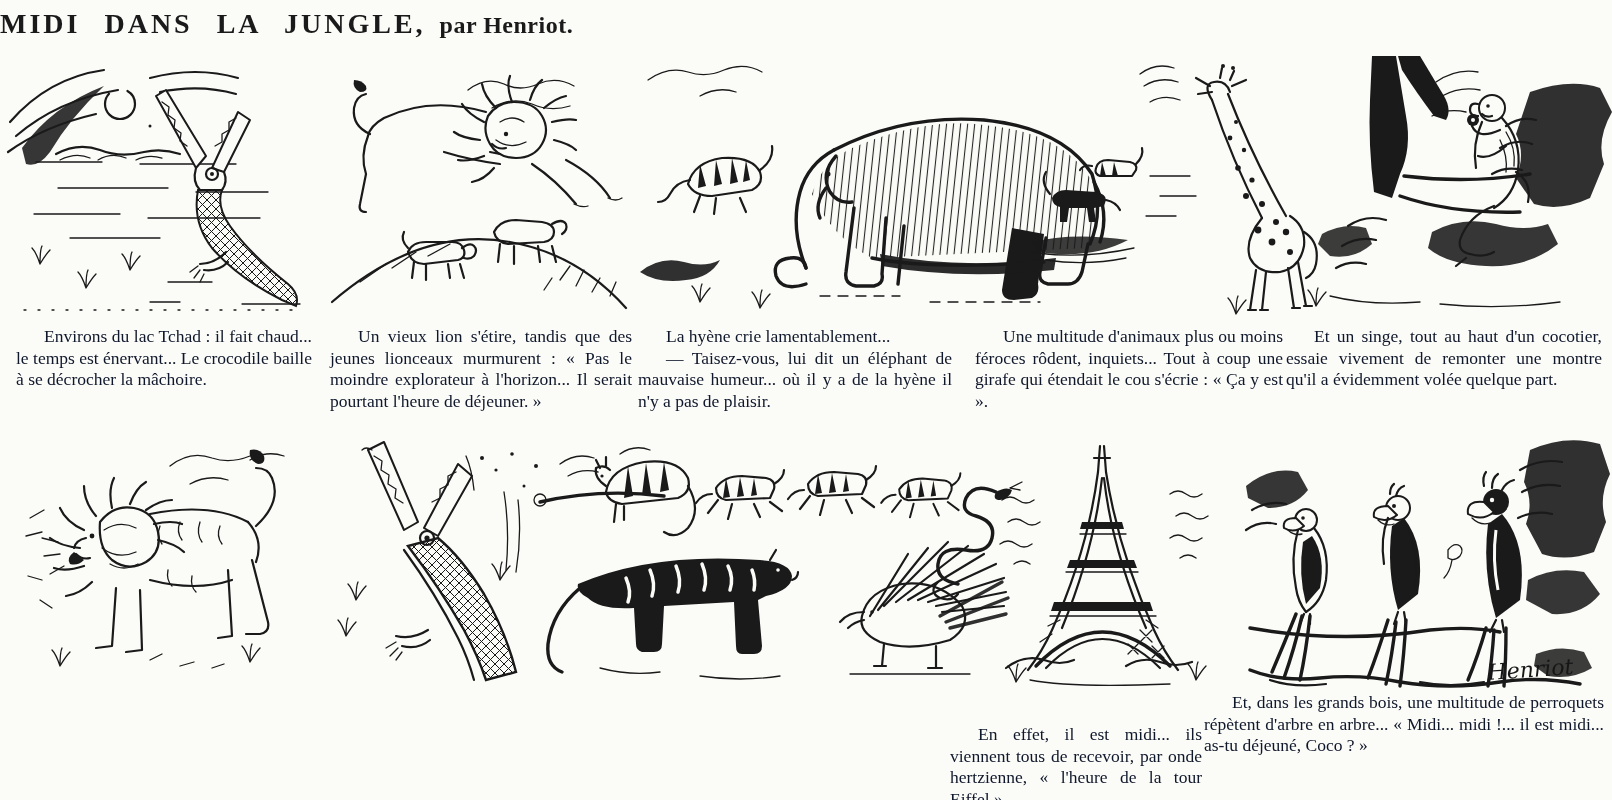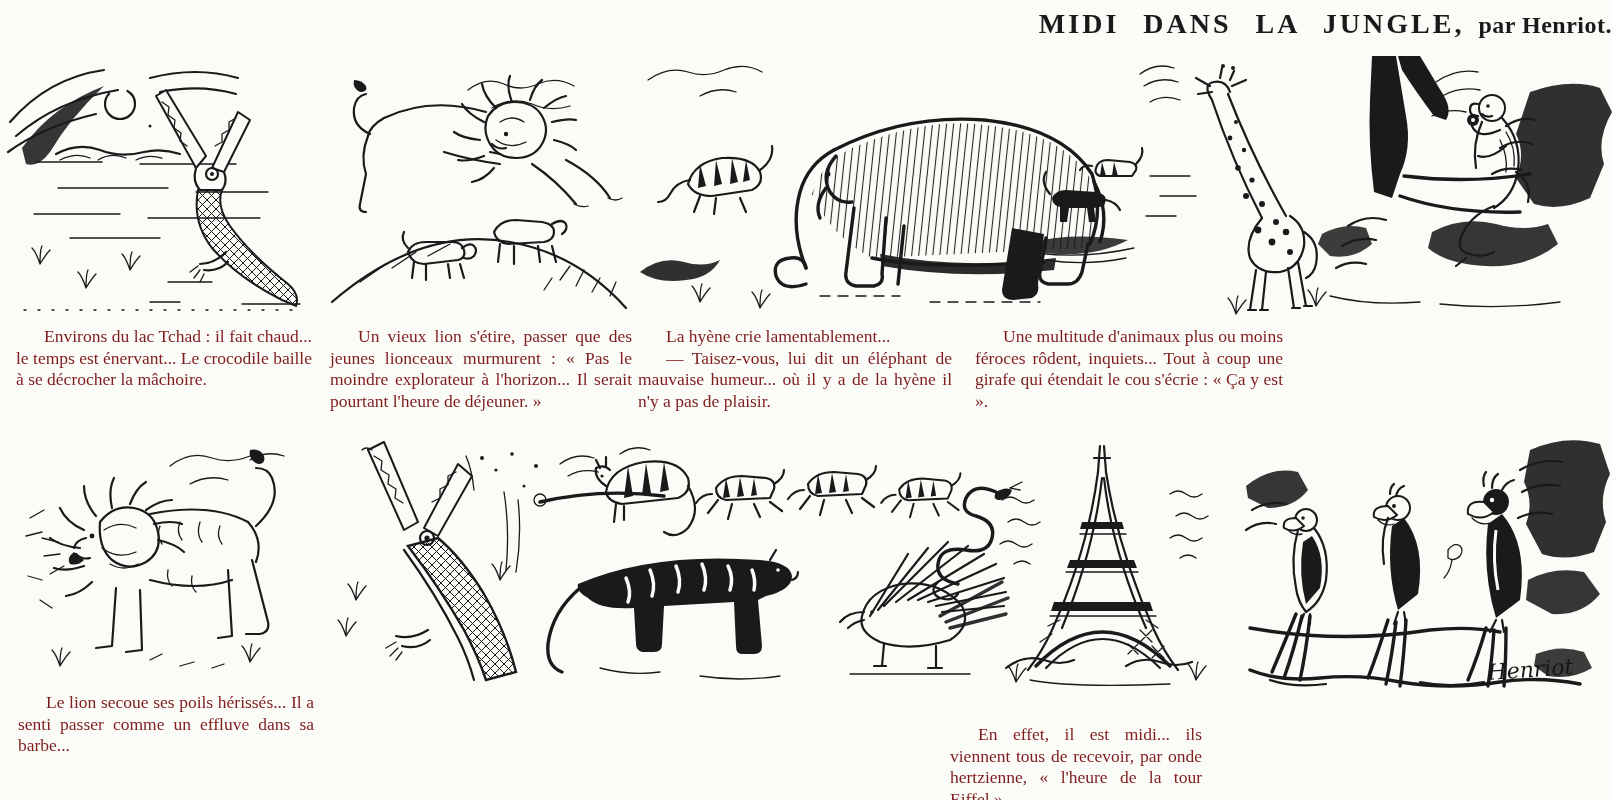--- a/index.html
+++ b/index.html
@@ -2,27 +2,27 @@
 <html><head>
 <meta charset="utf-8">
 <style>
   html,body{margin:0;padding:0}
   body{
     width:1612px;height:800px;position:relative;overflow:hidden;
     background:#fbfbf8;color:#1a1a1a;
     font-family:"Liberation Serif","DejaVu Serif",serif;
   }
   .page{position:absolute;inset:0}
-  .masthead{position:absolute;top:8px;left:0;width:100%;text-align:right;white-space:nowrap}
+  .masthead{position:absolute;top:8px;left:0;width:100%;text-align:left;white-space:nowrap}
   .masthead .main{font-size:28px;font-weight:bold;letter-spacing:3px;word-spacing:14px}
   .masthead .byline{font-size:24px;font-weight:bold;letter-spacing:.5px;margin-left:10px}
   .strip{position:absolute;left:0;width:1612px}
   #strip-top{top:56px;height:265px}
   #strip-bottom{top:430px;height:258px}
-  .cap{position:absolute;font-size:17.5px;line-height:1.24;text-align:justify;color:#7f1d1d}
+  .cap{position:absolute;font-size:17.5px;line-height:1.24;text-align:justify;color:#0f172a}
   .cap p{margin:0;text-indent:28px}
   
   .s1{stroke:#1a1a1a;stroke-width:1.3;fill:none;stroke-linecap:round;stroke-linejoin:round}
   .s2{stroke:#1a1a1a;stroke-width:2.2;fill:none;stroke-linecap:round;stroke-linejoin:round}
   .s3{stroke:#1a1a1a;stroke-width:3.4;fill:none;stroke-linecap:round;stroke-linejoin:round}
   .f{fill:#1a1a1a;stroke:none}
   .wf{fill:#fbfbf8;stroke:none}
   .fw{fill:#fbfbf8;stroke:#1a1a1a;stroke-width:2;stroke-linejoin:round}
   .sig{font-size:22px;font-style:italic;font-family:"DejaVu Serif",serif;fill:#161616}
 </style>
@@ -213,29 +213,32 @@
         <path class="s1" d="M1506,76 q10,16 8,34 M1500,84 q8,16 6,32"></path>
       </g>
       <path class="s1" d="M1330,240 q40,10 90,6 m20,2 q60,6 120,-2"></path>
     </g>
   </svg>
 
   <div class="cap" style="top:326px;left:16px;width:296px">
       <p>Environs du lac Tchad : il fait chaud... le temps est énervant... Le crocodile baille à se décrocher la mâchoire.</p>
     </div>
   <div class="cap" style="top:326px;left:330px;width:302px">
-      <p>Un vieux lion s'étire, passer que des jeunes lionceaux murmurent : « Pas le moindre explorateur à l'horizon... Il serait pourtant l'heure de déjeuner. »</p>
+      <p>Un vieux lion s'étire, tandis que des jeunes lionceaux murmurent : « Pas le moindre explorateur à l'horizon... Il serait pourtant l'heure de déjeuner. »</p>
     </div>
   <div class="cap" style="top:326px;left:975px;width:308px">
       <p>Une multitude d'animaux plus ou moins féroces rôdent, inquiets... Tout à coup une girafe qui étendait le cou s'écrie : « Ça y est ».</p>
     </div>
   <div class="cap" style="top:326px;left:638px;width:314px">
     <p>La hyène crie lamentablement...</p>
     <p>— Taisez-vous, lui dit un éléphant de mauvaise humeur... où il y a de la hyène il n'y a pas de plaisir.</p>
   </div>
+  <div class="cap" style="top:326px;left:1286px;width:316px">
+      <p>Et un singe, tout au haut d'un cocotier, essaie vivement de remonter une montre qu'il a évidemment volée quelque part.</p>
+    </div>
 
   <svg id="strip-bottom" class="strip" viewBox="0 0 1612 258">
     <defs>
       <g id="rtiger">
         <path class="s2" d="M-32,6 q8,-12 26,-12 l24,2 q10,2 8,11 l-4,9 -44,2 q-10,-2 -10,-12 Z"></path>
         <path class="f" d="M-22,-4 l4,19 -7,1 Z M-8,-5 l4,19 -7,1 Z M6,-4 l3,17 -6,1 Z"></path>
         <path class="s2" d="M-36,12 q-10,0 -16,9 M26,2 q10,-6 10,-14"></path>
         <path class="s2" d="M-30,18 l-10,13 m24,-9 l-4,15 m26,-15 l6,13 m10,-15 l12,9"></path>
       </g>
     </defs>
@@ -422,20 +425,20 @@
         <path d="M1448,120 q6,-8 12,-4 q4,4 0,10 q-6,6 -12,2 Z"></path>
         <path d="M1452,130 q-2,12 -8,18"></path>
       </g>
       <path class="s3" d="M1250,240 q30,12 70,8 q40,-4 80,4 q50,8 100,0 q40,-6 80,2"></path>
       <path class="s2" d="M1270,250 q24,8 56,4 M1420,252 q30,6 64,0"></path>
       <path class="f" opacity=".85" d="M1536,224 q24,-10 48,-2 l8,16 q-20,12 -44,8 l-14,-10 Z"></path>
       <text class="sig" x="1488" y="250" transform="rotate(-4 1488 250)">Henriot</text>
     </g>
   </svg>
 
-  <div class="cap" style="top:692px;left:18px;width:296px">
-      <p>Le lion secoue ses poils hérissés... Il a senti passer comme un effluve dans sa barbe...</p>
-    </div>
   <div class="cap" style="top:724px;left:950px;width:252px">
       <p>En effet, il est midi... ils viennent tous de recevoir, par onde hertzienne, « l'heure de la tour Eiffel ».</p>
     </div>
+  <div class="cap" style="top:692px;left:1204px;width:400px">
+      <p>Et, dans les grands bois, une multitude de perroquets répètent d'arbre en arbre... « Midi... midi !... il est midi... as-tu déjeuné, Coco ? »</p>
+    </div>
 
 </div>
 
 </body></html>

